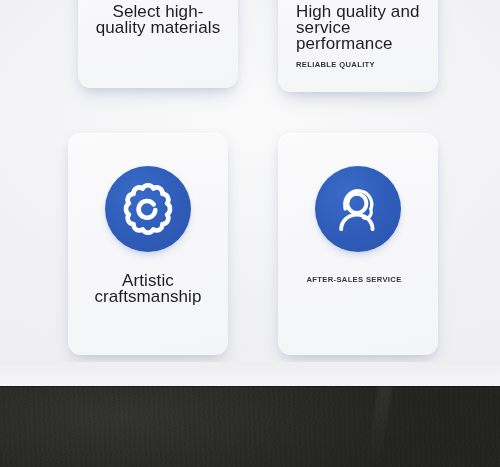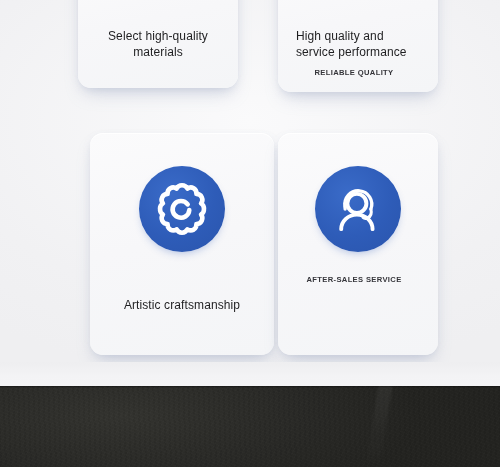--- a/index.html
+++ b/index.html
@@ -35,35 +35,34 @@
     position: absolute;
     background: linear-gradient(168deg, #fbfbfc 0%, #f7f7f9 48%, #f4f5f7 100%);
     border-radius: 13px;
     box-shadow:
       0 10px 18px -6px rgba(150,163,190,0.42),
       0 3px 8px -2px rgba(150,163,190,0.26),
       0 1px 0 0 rgba(255,255,255,0.9) inset;
   }
   .card.top-left  { left: 78px;  top: -48px; width: 160px; height: 136px; }
   .card.top-right { left: 278px; top: -48px; width: 160px; height: 140px; }
-  .card.bot-left  { left: 90px;  top: 133px; width: 184px; height: 222px; }
+  .card.bot-left  { left: 68px;  top: 133px; width: 160px; height: 222px; }
   .card.bot-right { left: 278px; top: 133px; width: 160px; height: 222px; }
 
   
   .card-body {
     position: absolute;
     left: 0; right: 0;
   }
   .title {
-    font-size: 12px;
+    font-size: 17px;
     line-height: 16px;
     color: #1f1f21;
     font-weight: 400;
     letter-spacing: 0.1px;
-    margin-top: 24px;
   }
   .subtitle {
     font-size: 7.6px;
     line-height: 11px;
     color: #35353a;
     font-weight: 700;
     letter-spacing: 0.35px;
     margin-top: 7px;
   }
   .center-block { text-align: center; padding: 0 12px; }
@@ -152,21 +151,21 @@
 
   <div class="card top-left">
     <div class="card-body center-block">
       <div class="title">Select high-quality materials</div>
     </div>
   </div>
 
   <div class="card top-right">
     <div class="card-body left-block">
       <div class="title">High quality and service performance</div>
-      <div class="subtitle" style="text-align:center; padding-right:8px;">RELIABLE QUALITY</div>
+      <div class="subtitle" style="text-align:left; padding-right:8px;">RELIABLE QUALITY</div>
     </div>
   </div>
 
   <div class="card bot-left">
     <div class="icon-wrap">
       <div class="icon-circle">
         <svg width="54" height="54" viewBox="0 0 100 100" aria-hidden="true">
 
           <path d="M50 6
                    a11 11 0 0 1 10.0 6.2

